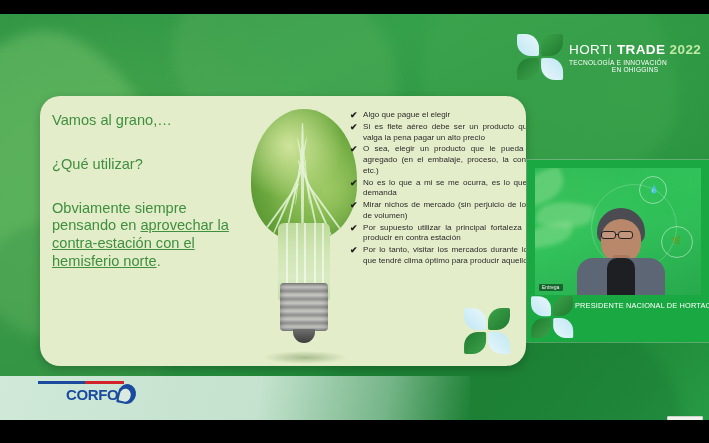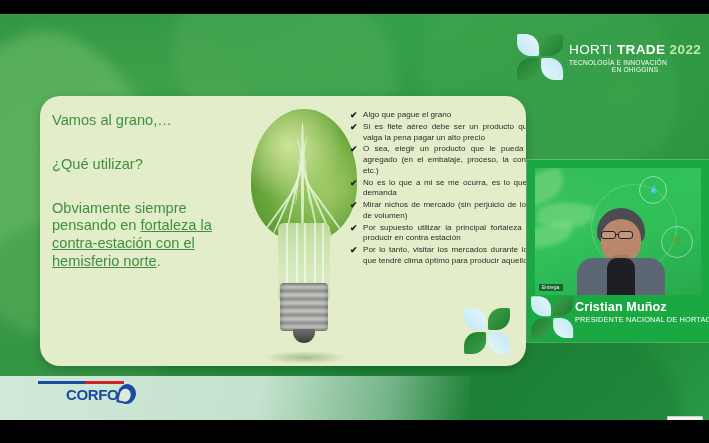--- a/index.html
+++ b/index.html
@@ -251,21 +251,21 @@
         <div class="l2">TECNOLOGÍA E INNOVACIÓN</div>
         <div class="l3">EN OHIGGINS</div>
       </div>
     </div>
 
     <div id="slide">
 
       <div id="slide-left">
         <div class="para">Vamos al grano,…</div>
         <div class="para">¿Qué utilizar?</div>
-        <div class="para last"><span>Obviamente siempre pensando en </span><span class="u">fortaleza la contra-estación con el hemisferio norte</span><span>.</span></div>
+        <div class="para last"><span>Obviamente siempre pensando en </span><span class="u">aprovechar la contra-estación con el hemisferio norte</span><span>.</span></div>
       </div>
 
       <div id="bulb">
         <div class="globe">
           <div class="vein" style="left:50px;top:14px;width:3px;height:112px;"></div>
           <div class="vein" style="left:34px;top:26px;width:2.4px;height:100px;transform:rotate(12deg);"></div>
           <div class="vein" style="left:66px;top:26px;width:2.4px;height:100px;transform:rotate(-12deg);"></div>
           <div class="vein" style="left:20px;top:44px;width:2px;height:84px;transform:rotate(24deg);"></div>
           <div class="vein" style="left:80px;top:44px;width:2px;height:84px;transform:rotate(-24deg);"></div>
           <div class="vein" style="left:8px;top:62px;width:1.6px;height:66px;transform:rotate(36deg);"></div>
@@ -279,21 +279,21 @@
           <div class="rib" style="left:26px;"></div>
           <div class="rib" style="left:36px;"></div>
           <div class="rib" style="left:44px;"></div>
         </div>
         <div class="screw"></div>
         <div class="tip"></div>
         <div class="shadow"></div>
       </div>
 
       <ul id="bullets">
-          <li><span class="check">✔</span><span>Algo que pague el grano</span></li>
+          <li><span class="check">✔</span><span>Algo que pague el elegir</span></li>
           <li><span class="check">✔</span><span>Si es flete aéreo debe ser un producto que realmente valga la pena pagar un alto precio</span></li>
           <li><span class="check">✔</span><span>O sea, elegir un producto que le pueda poner valor agregado (en el embalaje, proceso, la contra estación, etc.)</span></li>
           <li><span class="check">✔</span><span>No es lo que a mi se me ocurra, es lo que el mercado demanda</span></li>
           <li><span class="check">✔</span><span>Mirar nichos de mercado (sin perjuicio de los comodities de volumen)</span></li>
           <li><span class="check">✔</span><span>Por supuesto utilizar la principal fortaleza de Chile: El producir en contra estación</span></li>
           <li><span class="check">✔</span><span>Por lo tanto, visitar los mercados durante los meses en que tendré clima óptimo para producir aquello</span></li>
         </ul>
 
       <div id="slide-quat" class="quat">
         <i class="p1"></i>
@@ -327,21 +327,20 @@
         <div class="tag">Entrega</div>
       </div>
 
       <div id="video-name">
         <div id="video-quat" class="quat">
           <i class="p1"></i>
             <i class="p2"></i>
             <i class="p3"></i>
             <i class="p4"></i>
         </div>
-        <div class="nm">Cristian Muñoz</div>
         <div class="ro">PRESIDENTE NACIONAL DE HORTACH</div>
       </div>
     </div>
 
     <div id="sponsorstrip">
 
       <div id="corfo">
         <div class="bar"></div>
         <div class="word">CORFO</div>
         <div class="swoosh"></div>

